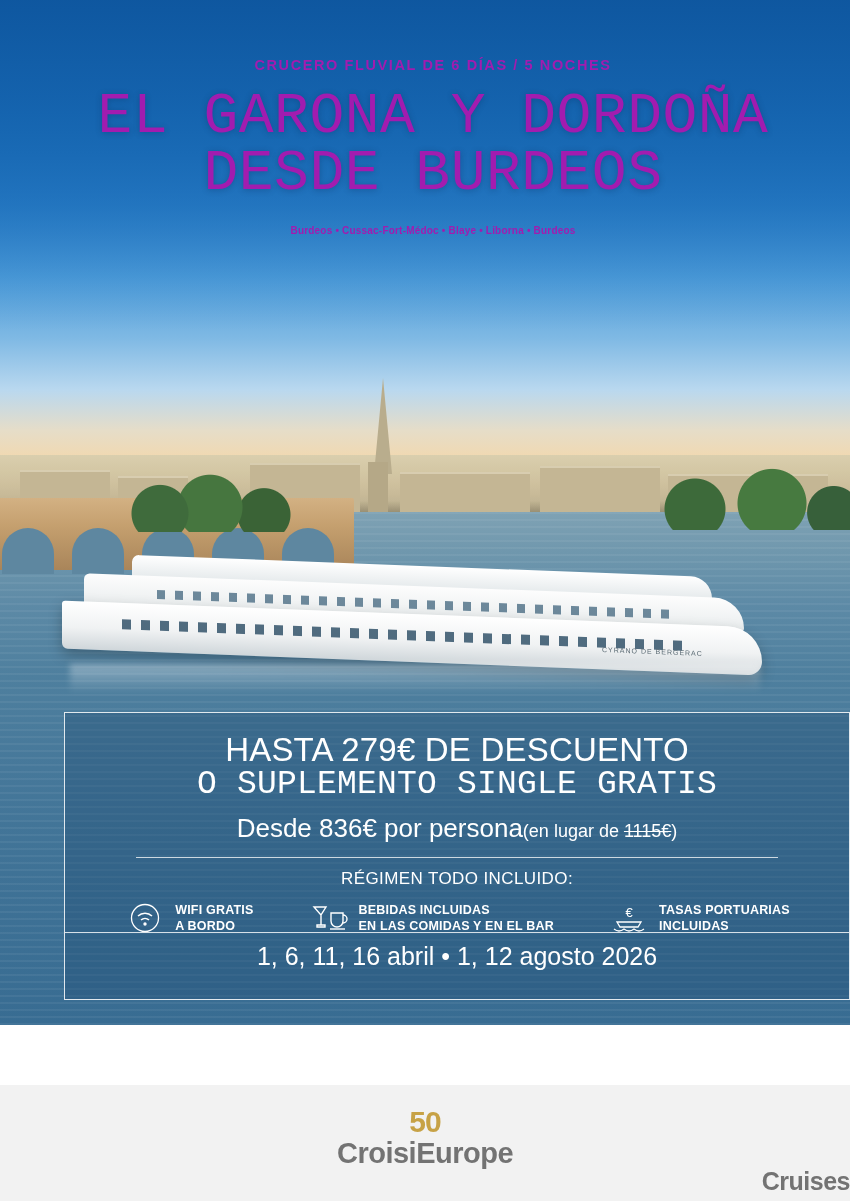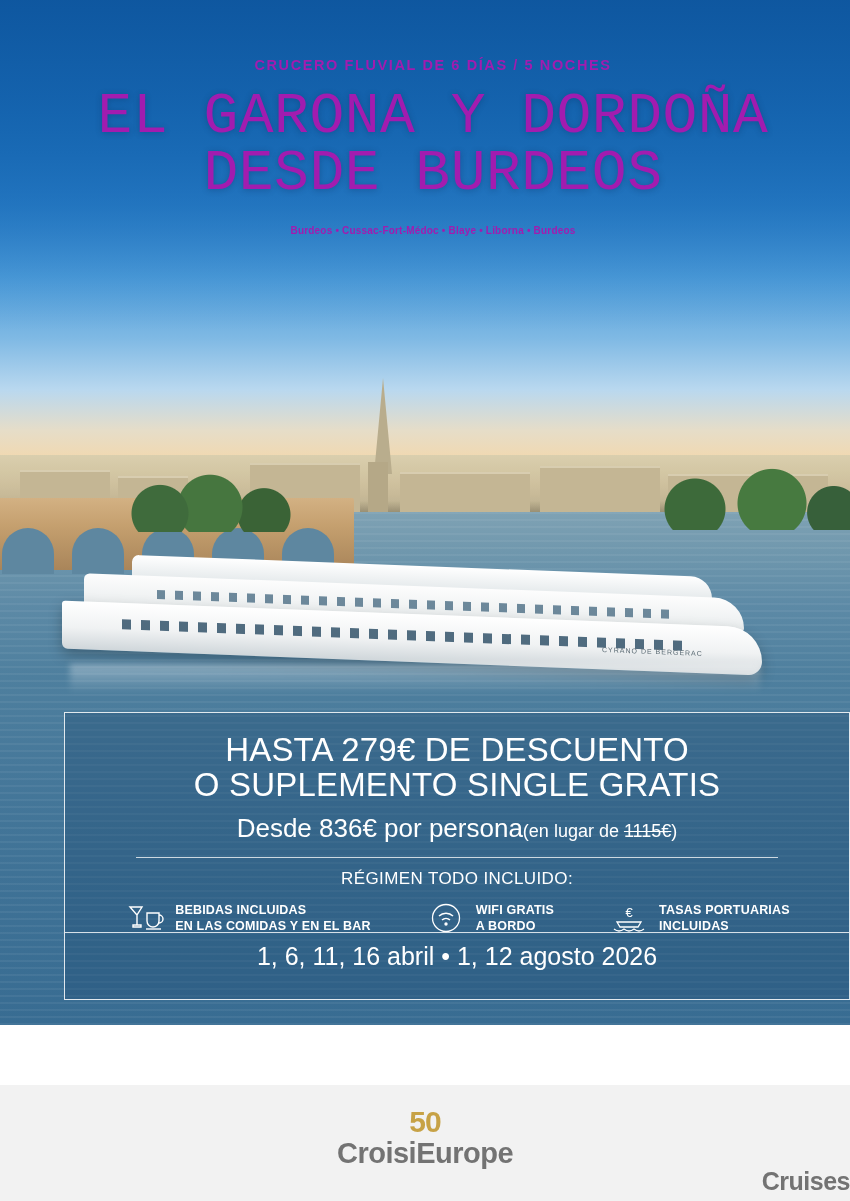--- a/index.html
+++ b/index.html
@@ -160,21 +160,21 @@
 
   
   .offerbox{
     position:absolute; left:64px; top:712px; width:786px; height:288px;
     border:1px solid rgba(255,255,255,.85);
     background:rgba(28,72,110,.34);
     color:#fff;
     text-align:center;
   }
   .offer-h1{ margin-top:20px; font-size:33px; line-height:1.06; letter-spacing:.2px; }
-  .offer-h1 .l2{ display:block; }
+  .offer-h1 .l2{ display:block;font-family:Liberation Mono, monospace; }
   .priceline{ margin-top:10px; font-size:26px; }
   .priceline .small{ font-size:18px; }
   .strike{ text-decoration:line-through; }
   .rule{
     width:642px; height:1px; background:rgba(255,255,255,.75);
     margin:13px auto 0;
   }
   .regimen{ margin-top:11px; font-size:17px; letter-spacing:.4px; }
 
   .icons{
@@ -284,45 +284,45 @@
     </div>
 
     <div class="rule"></div>
 
     <div class="regimen">RÉGIMEN TODO INCLUIDO:</div>
 
     <div class="icons">
 
       <div class="iconitem">
         <span class="iconbox">
+          <svg width="32" height="30" viewBox="0 0 32 30">
+            <circle cx="16" cy="15" r="13.5" fill="none" stroke="#ffffff" stroke-width="1.3"></circle>
+            <path d="M9 13 a10 10 0 0 1 14 0" fill="none" stroke="#ffffff" stroke-width="1.5"></path>
+            <path d="M12 17 a6 6 0 0 1 8 0" fill="none" stroke="#ffffff" stroke-width="1.5"></path>
+            <circle cx="16" cy="21" r="1.7" fill="#ffffff"></circle>
+          </svg>
+        </span>
+        <span class="txt">
+          <span>WIFI GRATIS</span><br>
+          <span>A BORDO</span>
+        </span>
+      </div>
+
+      <div class="iconitem">
+        <span class="iconbox">
           <svg width="40" height="30" viewBox="0 0 40 30">
             <path d="M5 4 h12 l-5 8 v10 h4 v2 H8 v-2 h4 V12 z" fill="none" stroke="#ffffff" stroke-width="1.4"></path>
             <path d="M22 10 h12 v8 a6 6 0 0 1 -6 6 h0 a6 6 0 0 1 -6 -6 z" fill="none" stroke="#ffffff" stroke-width="1.4"></path>
             <path d="M34 12 a4 4 0 0 1 0 8" fill="none" stroke="#ffffff" stroke-width="1.4"></path>
             <path d="M21 26 h15" stroke="#ffffff" stroke-width="1.4"></path>
           </svg>
         </span>
         <span class="txt">
           <span>BEBIDAS INCLUIDAS</span><br>
           <span>EN LAS COMIDAS Y EN EL BAR</span>
-        </span>
-      </div>
-
-      <div class="iconitem">
-        <span class="iconbox">
-          <svg width="32" height="30" viewBox="0 0 32 30">
-            <circle cx="16" cy="15" r="13.5" fill="none" stroke="#ffffff" stroke-width="1.3"></circle>
-            <path d="M9 13 a10 10 0 0 1 14 0" fill="none" stroke="#ffffff" stroke-width="1.5"></path>
-            <path d="M12 17 a6 6 0 0 1 8 0" fill="none" stroke="#ffffff" stroke-width="1.5"></path>
-            <circle cx="16" cy="21" r="1.7" fill="#ffffff"></circle>
-          </svg>
-        </span>
-        <span class="txt">
-          <span>WIFI GRATIS</span><br>
-          <span>A BORDO</span>
         </span>
       </div>
 
       <div class="iconitem">
         <span class="iconbox">
           <svg width="40" height="32" viewBox="0 0 40 32">
             <text x="20" y="15" text-anchor="middle" font-size="13" fill="#ffffff" font-family="'Liberation Sans', sans-serif">€</text>
             <path d="M8 20 h24 l-3 5 H11 z" fill="none" stroke="#ffffff" stroke-width="1.3"></path>
             <path d="M5 27 q5 4 10 0 q5 4 10 0 q5 4 10 0" fill="none" stroke="#ffffff" stroke-width="1.3"></path>
           </svg>

